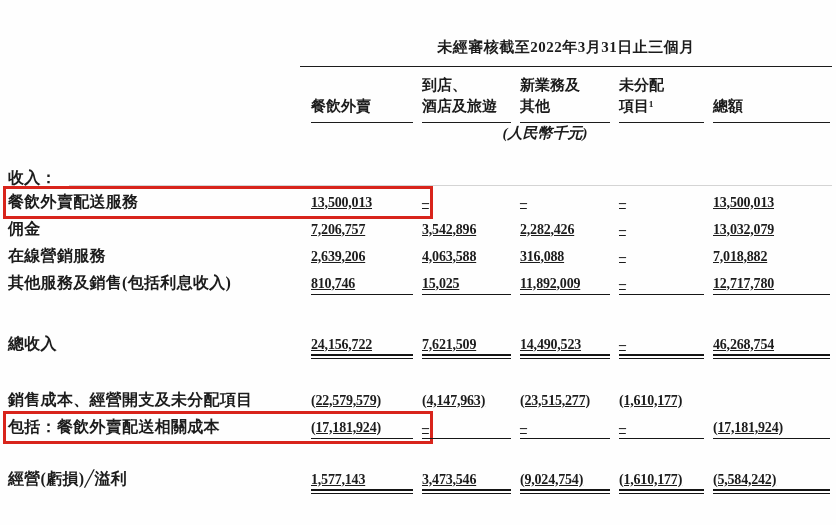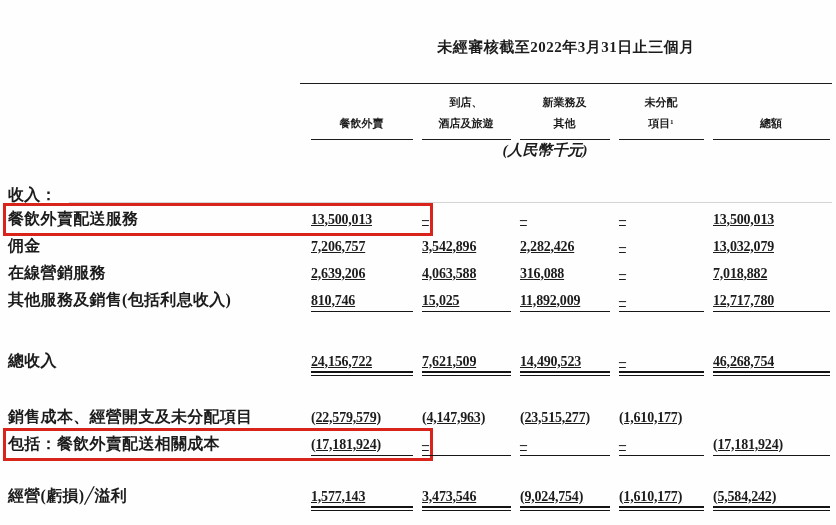--- a/index.html
+++ b/index.html
@@ -13,32 +13,32 @@
     color:#1c1c1c;
     box-sizing:border-box;
   }
   
   .period-title{
     margin:38px 0 0 300px;
     width:532px;
     text-align:center;
     font-size:15px;
     letter-spacing:.5px;
-    padding-bottom:26px;
+    padding-bottom:9px;
     border-bottom:1.6px solid #1c1c1c;
     font-family:Liberation Serif, serif;
   }
   .grid{
     display:grid;
     grid-template-columns:294px 111px 98px 99px 94px 126px;
   }
   .col-headers{margin-left:8px;align-items:end;}
   .hcell{
-    text-align:center;
-    font-size:11px;
+    text-align:left;
+    font-size:15px;
     line-height:21px;
     padding:8px 1px 5px 0;
     margin-left:9px;
     border-bottom:1.6px solid #1c1c1c;
     white-space:nowrap;
   }
   .hcell.spacer{border-bottom:none;margin-left:0;}
   .unit-note{
     margin-left:300px;
     width:490px;

